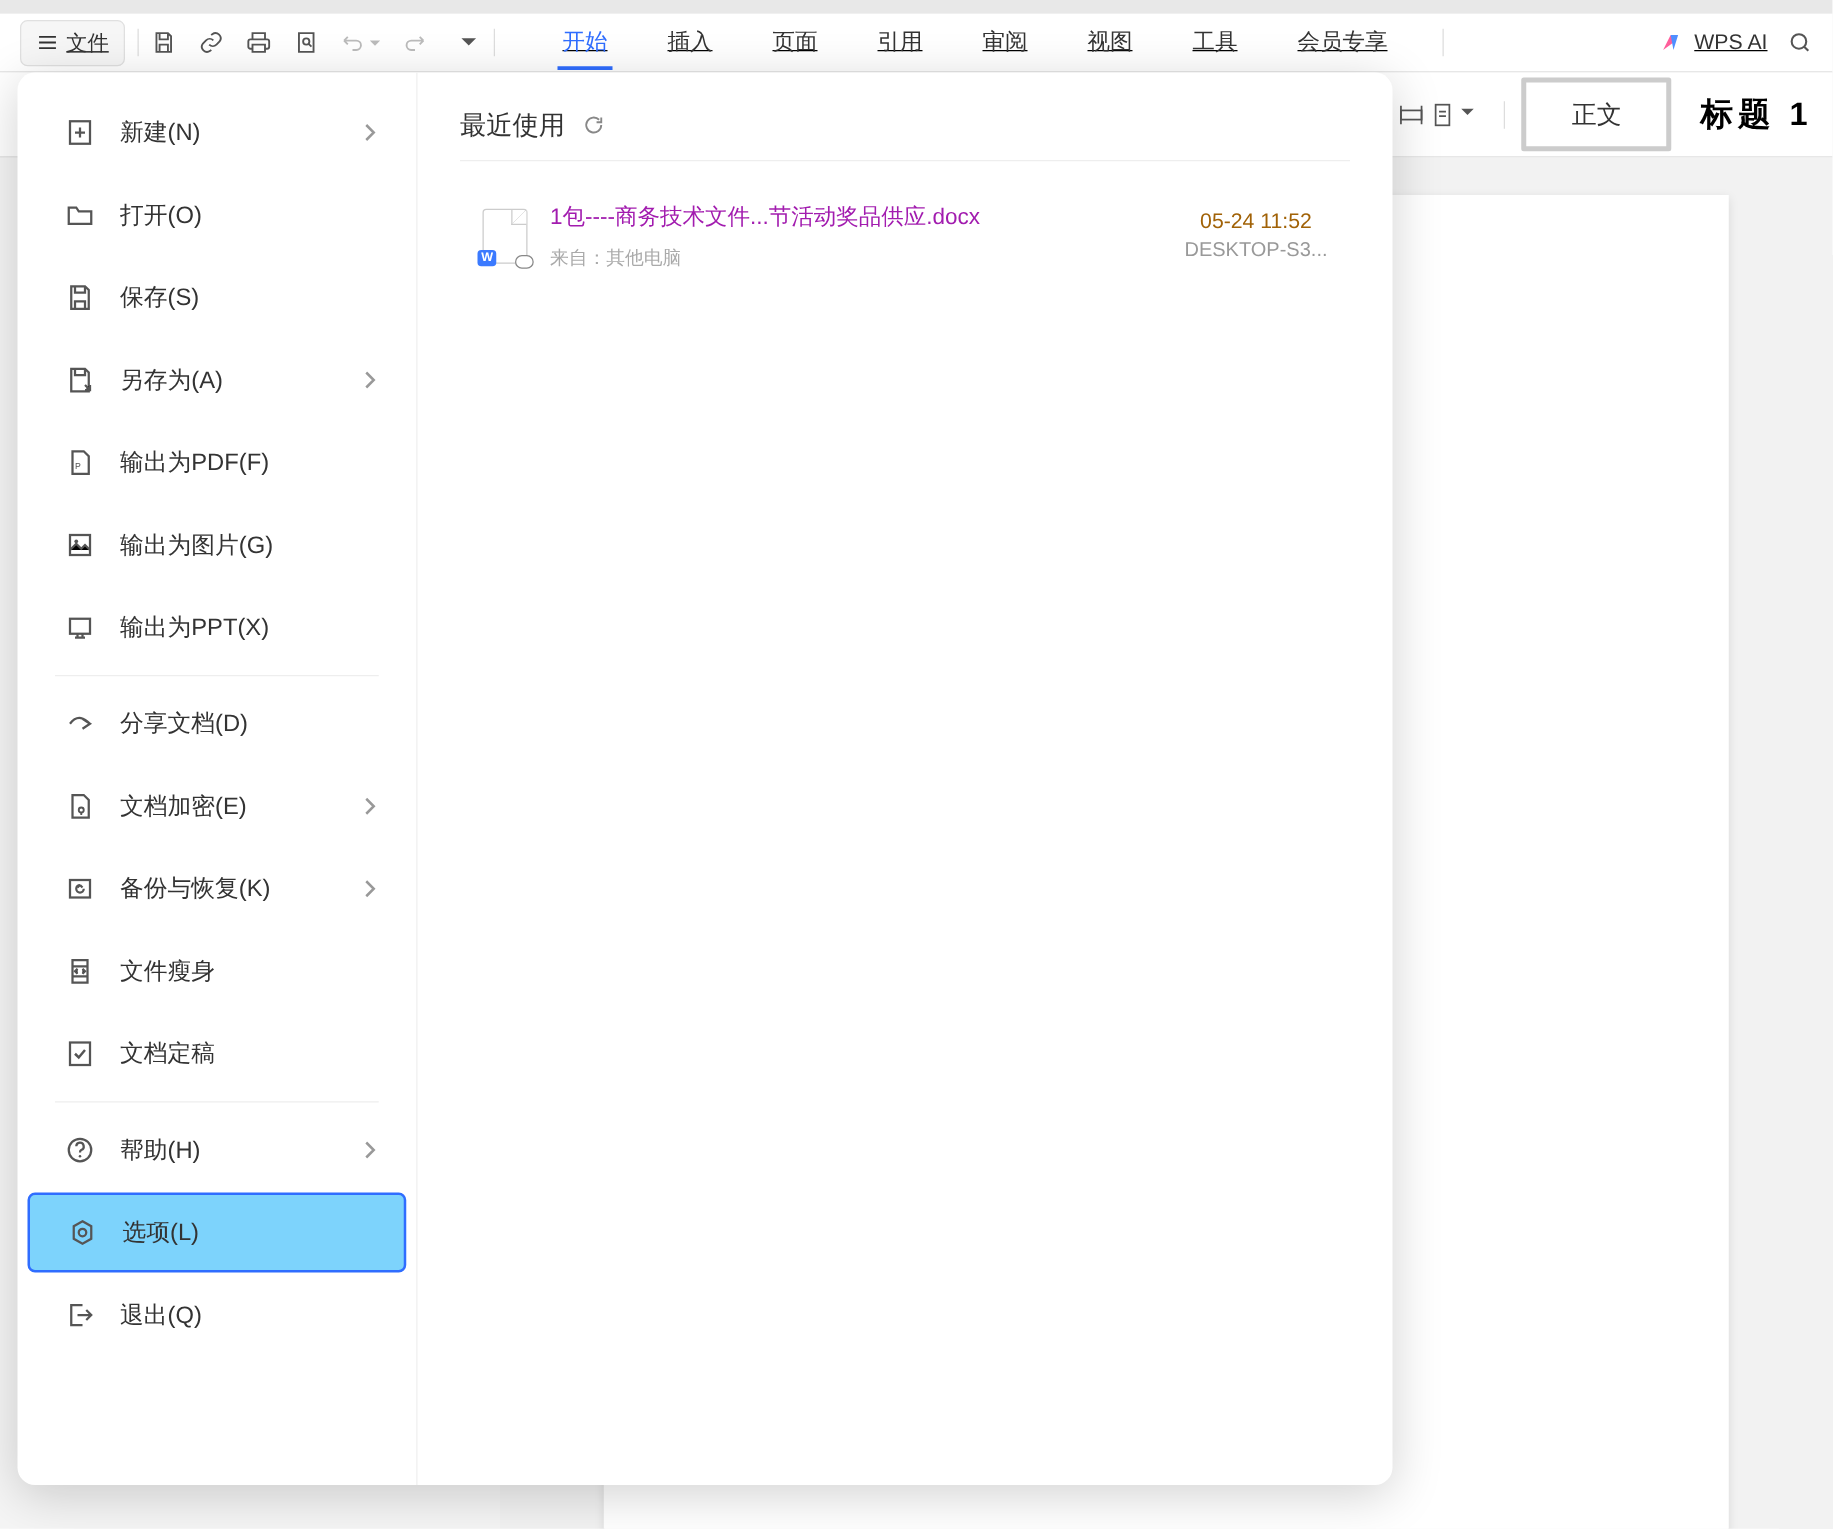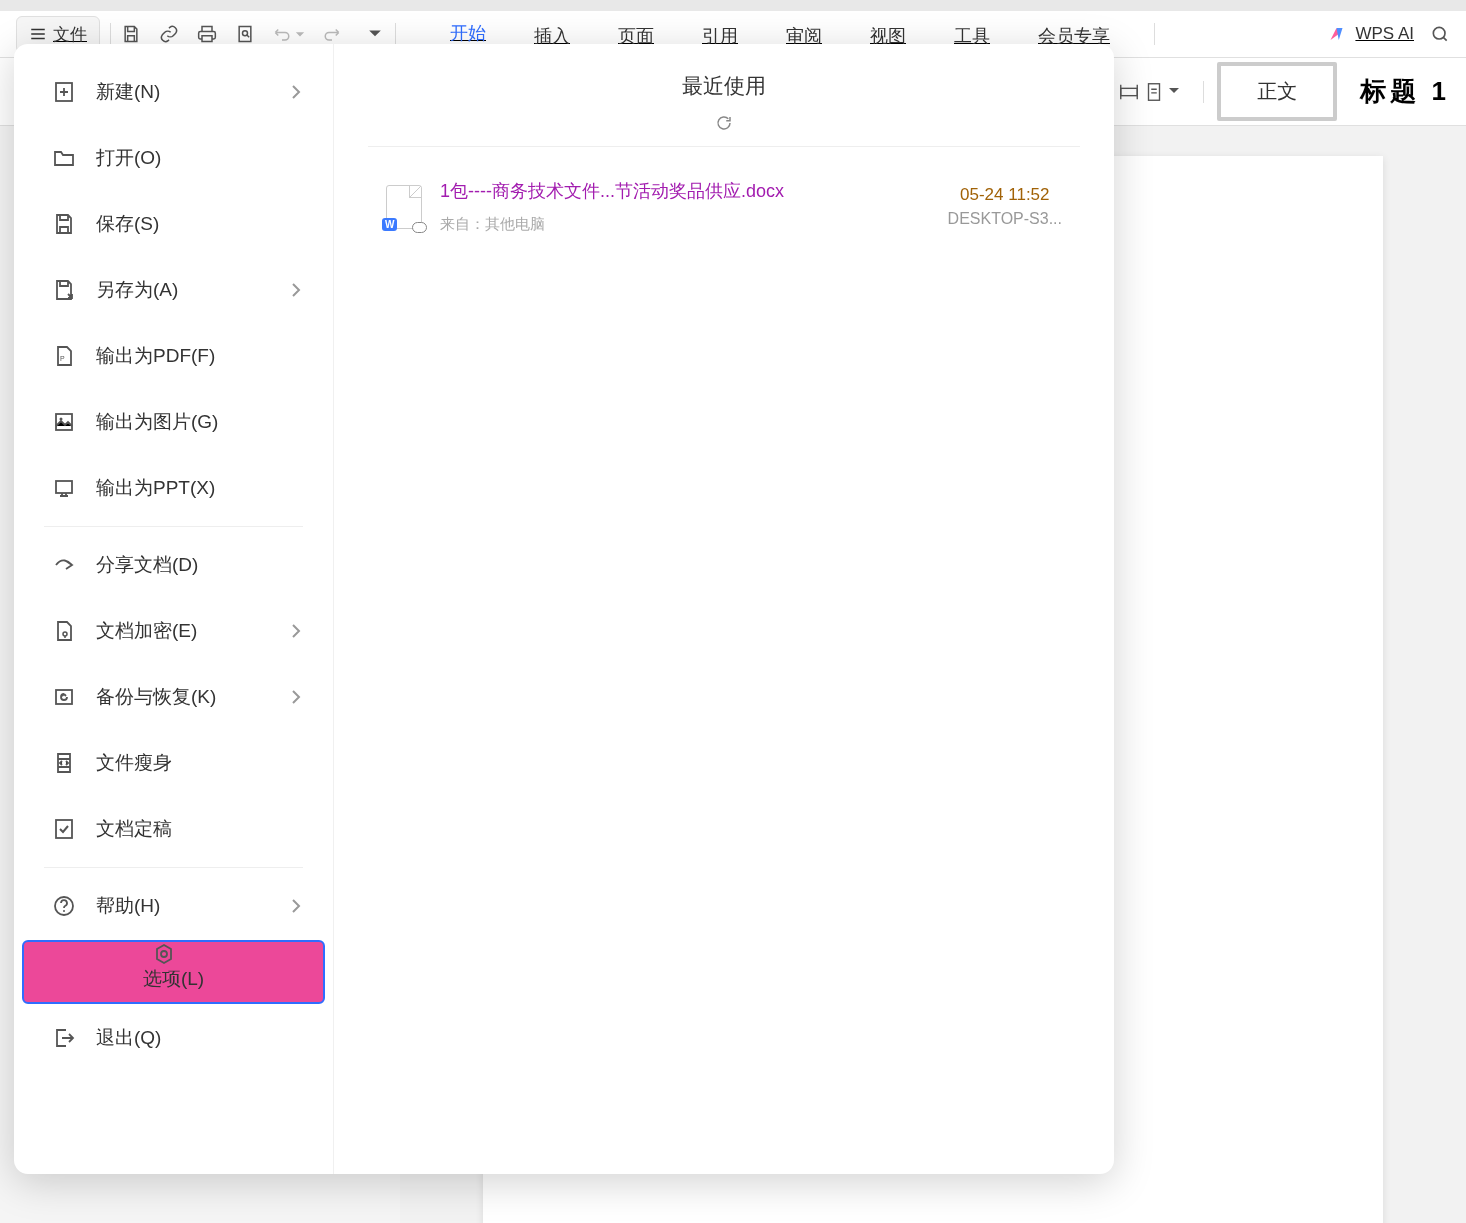--- a/index.html
+++ b/index.html
@@ -8,43 +8,43 @@
     .topbar { height: 11px; background: #e8e8e8; display: flex; align-items: flex-end; padding: 0 20px; }
     
     .toolbar { height: 47px; background: #fff; border-bottom: 1px solid #e0e0e0; display: flex; align-items: center; padding: 0 16px; text-decoration: underline; }
     .file-btn { display: flex; align-items: center; gap: 6px; padding: 6px 12px; background: #f6f6f6; border: 1px solid #e0e0e0; border-radius: 6px; cursor: pointer; font-size: 17px; color: #333; }
     .file-btn svg { width: 18px; height: 18px; }
     .toolbar-sep { width: 1px; height: 22px; background: #ddd; margin: 0 10px; }
     .tb-icon { width: 20px; height: 20px; color: #555; cursor: pointer; display:flex; align-items:center; justify-content:center; }
     .tb-icon + .tb-icon { margin-left: 18px; }
     .tb-undo { display:flex; align-items:center; gap:4px; margin-left:18px; color:#bbb; }
     .tb-undo svg { width:18px; height:18px; }
-    .tabs { display:flex; align-items:flex-end; margin-left: 40px; gap: 40px; }
+    .tabs { display:flex; align-items:flex-start; margin-left: 40px; gap: 40px; }
     .tab { font-size: 18px; color: #333; cursor:pointer; padding: 8px 4px; }
     .tab.active { color: #2f6dff; border-bottom: 3px solid #2f6dff; }
     .wps-ai { margin-left:auto; display:flex; align-items:center; gap:8px; font-size:17px; color:#333; cursor:pointer;}
     .wps-ai .logo { width:18px; height:18px; }
     .search-ic { margin-left:16px; }
     
     .sub-toolbar { height: 68px; background: #fff; border-bottom: 1px solid #e0e0e0; display:flex; align-items:center; padding:0 16px; position:relative; z-index:0;}
     .sub-right { margin-left:auto; display:flex; align-items:center; gap:3px; }
     .sub-icon { width:22px; height:22px; color:#555; }
     .style-box { border: 4px solid #ccc; padding: 12px 36px; font-size: 20px; color:#333; border-radius:2px; cursor:pointer;}
     .style-title { font-size: 26px; font-weight:bold; margin-left:20px; letter-spacing: 4px;}
     
-    .panel { position:absolute; left:14px; top:44px; width:1100px; height:1130px; background:#fff; border-radius:14px; box-shadow: 0 8px 40px rgba(0,0,0,.18); display:flex; z-index:10; }
+    .panel { position:absolute; left:14px; top:58px; width:1100px; height:1130px; background:#fff; border-radius:14px; box-shadow: 0 8px 40px rgba(0,0,0,.18); display:flex; z-index:10; }
     .sidebar { width: 320px; border-right:1px solid #f0f0f0; padding: 16px 0 16px 0; }
     .menu-item { display:flex; align-items:center; padding: 0 30px 0 30px; height:64px; font-size:19px; color:#333; cursor:pointer; position:relative; margin: 0 8px 2px 8px; border-radius:6px;}
-    .menu-item.selected { border:2px solid #2f6dff; background:#ec4899;flex-direction:column;}
+    .menu-item.selected { border:2px solid #2f6dff; background:#7dd3fc;}
     .menu-item .m-icon { width:24px; height:24px; margin-right:20px; color:#555; flex-shrink:0; display:flex; align-items:center; justify-content:center;}
     .menu-item .chev { position:absolute; right:22px; width:14px; height:14px; color:#999; }
     .menu-divider { height:1px; background:#eee; margin: 6px 30px; }
     
     .content { flex:1; padding: 28px 34px; }
-    .content-hdr { display:flex; align-items:center; gap:14px; font-size:21px; font-weight:500; color:#333; margin-bottom:20px; padding-bottom:14px; border-bottom:1px solid #eee;flex-direction:column;}
+    .content-hdr { display:flex; align-items:center; gap:14px; font-size:21px; font-weight:500; color:#333; margin-bottom:20px; padding-bottom:14px; border-bottom:1px solid #eee;}
     .refresh-ic { width:18px; height:18px; color:#888; cursor:pointer;}
     
     .recent-item { display:flex; align-items:center; gap:18px; padding:12px 18px; border-radius:8px; cursor:pointer;}
     .file-ic { width:36px; height:44px; flex-shrink:0; position:relative;}
     .file-paper { width:100%; height:100%; border:1.5px solid #ccc; border-radius:3px; background:#fff; position:relative;}
     .file-fold { position:absolute; top:0; right:0; width:12px; height:12px; background:linear-gradient(135deg, transparent 0%, transparent 48%, #ccc 50%, #fff 52%, #fff 100%); border-bottom:1px solid #ccc; border-left:1px solid #ccc;}
     .file-badge { position:absolute; bottom:-2px; left:-4px; background:#3b7aff; color:#fff; font-size:10px; font-weight:bold; padding:1px 3px; border-radius:3px;}
     .file-cloud { position:absolute; bottom:-4px; right:-5px; width:15px; height:11px; background:#fff; border:1.5px solid #888; border-radius:8px; }
     .file-info { flex:1; }
     .file-name { font-size:18px; color:#a21caf; }

